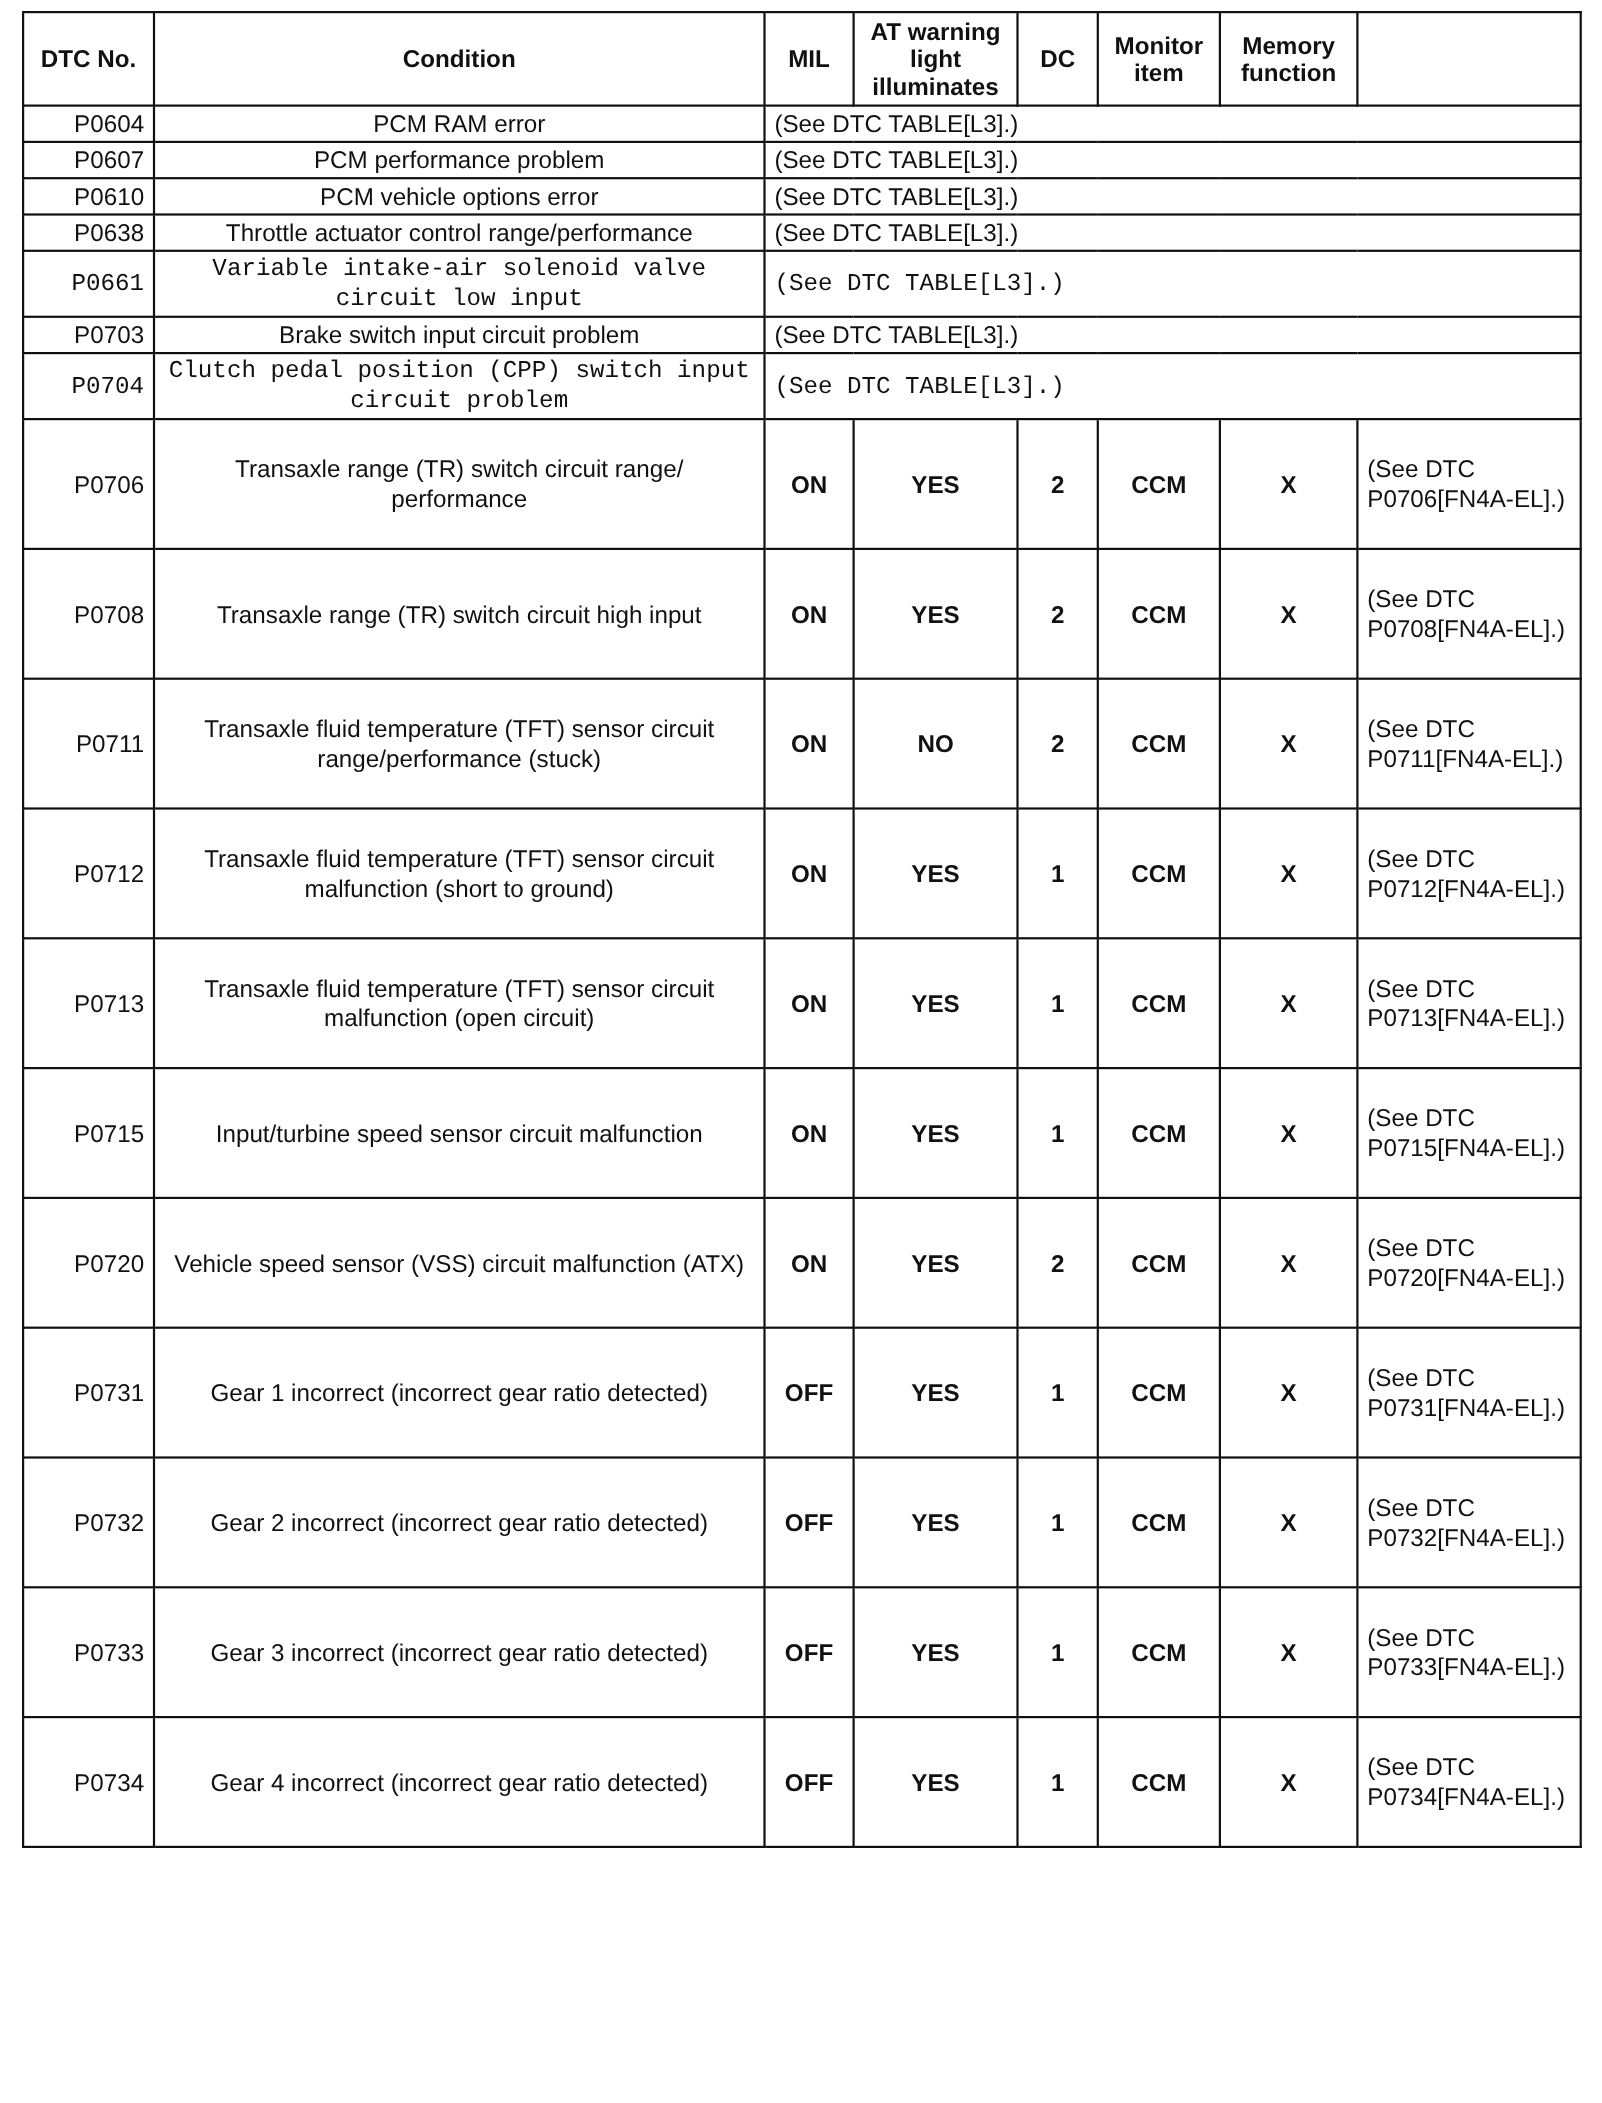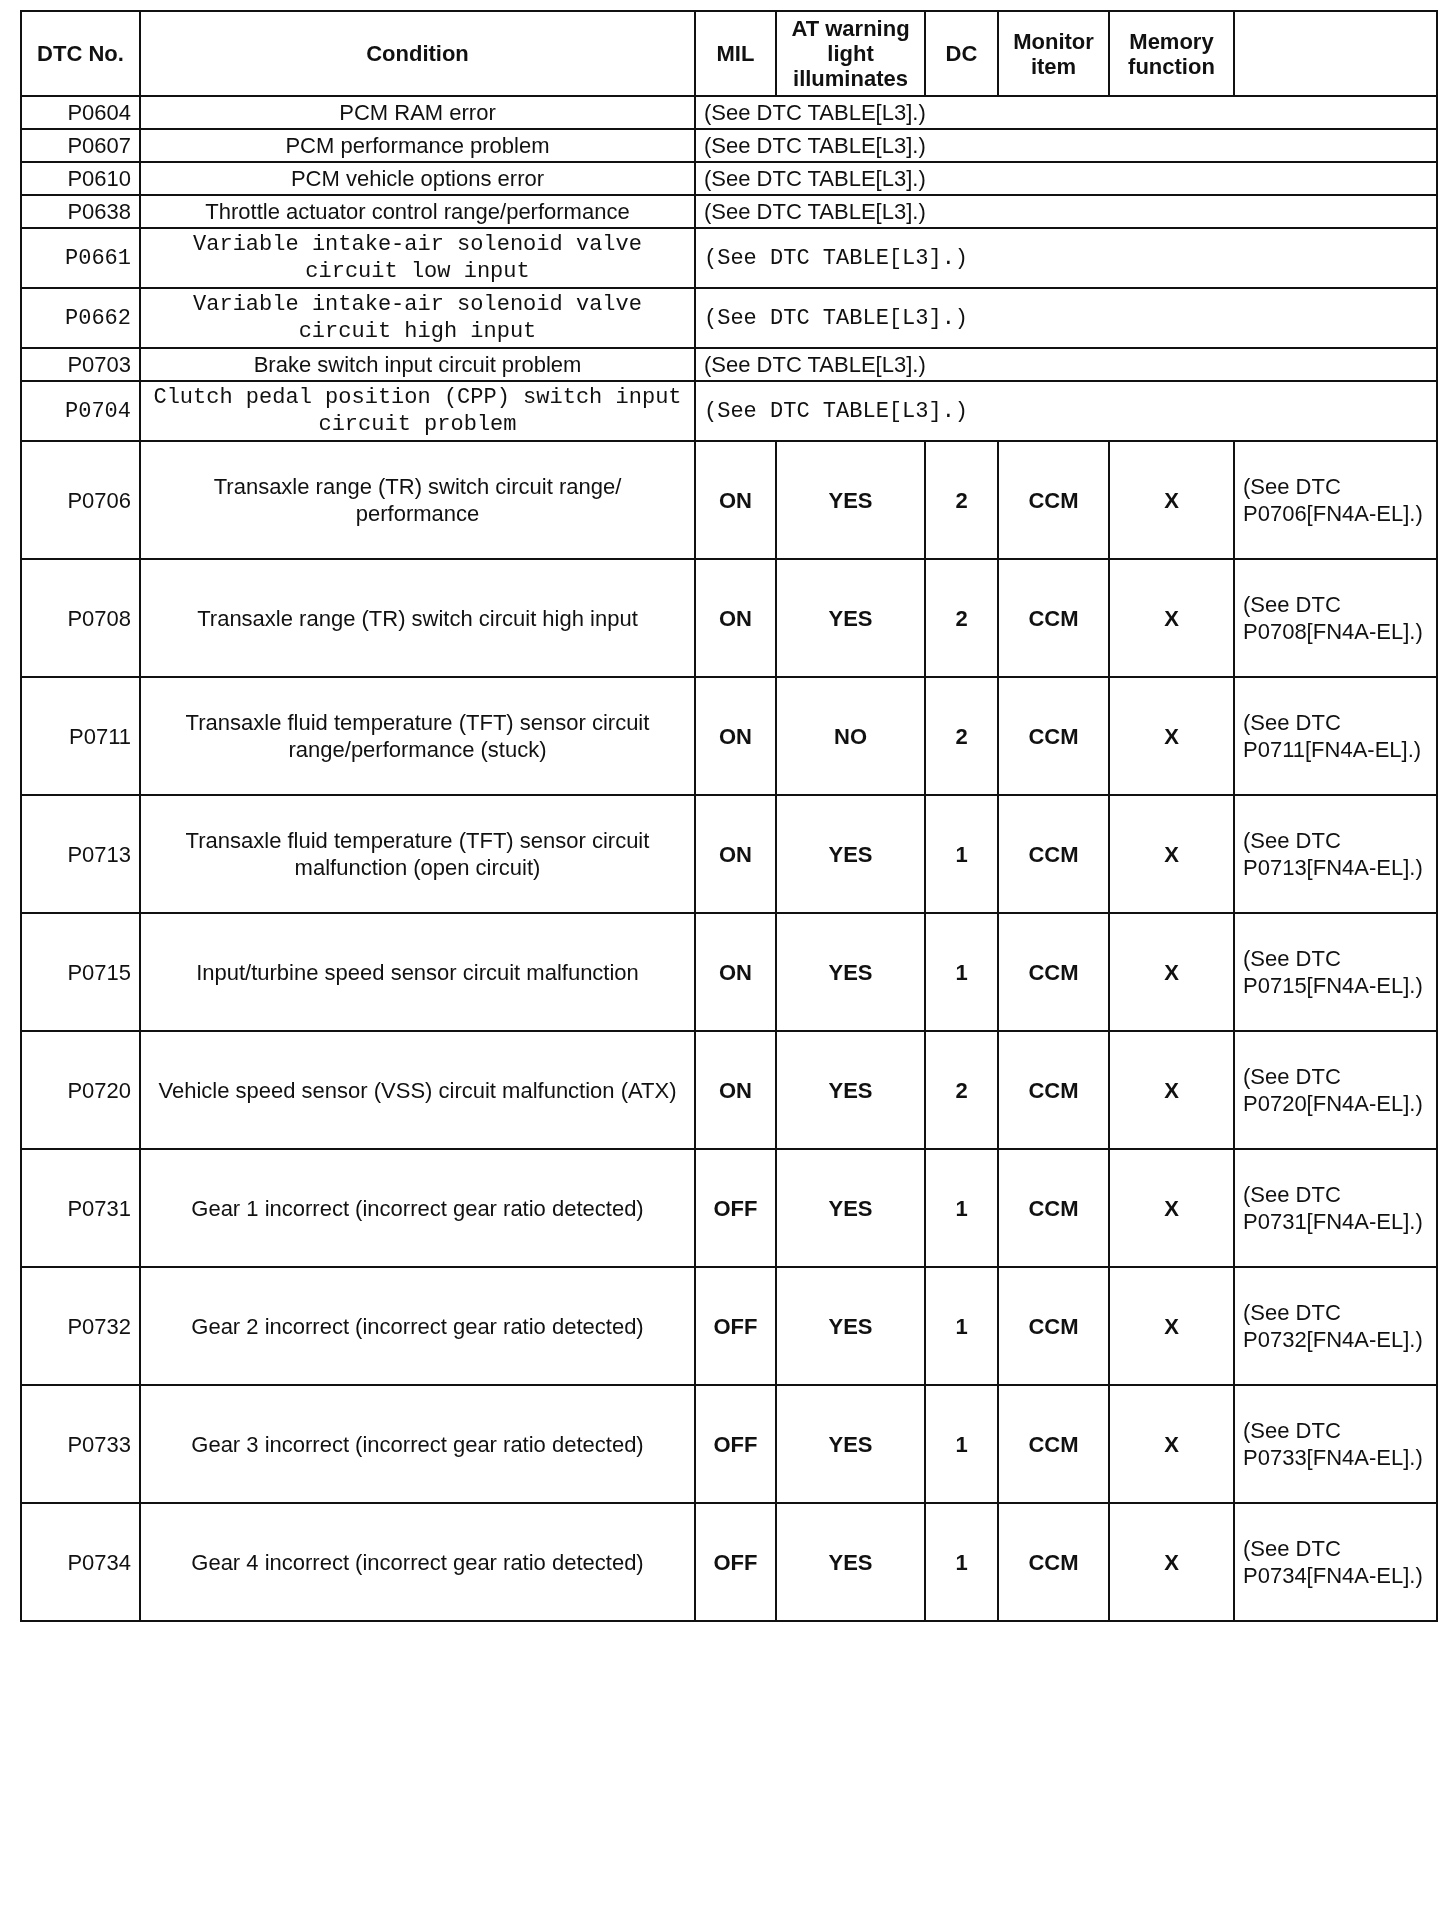--- a/index.html
+++ b/index.html
@@ -65,25 +65,20 @@
     <tr class="short">
       <td class="code">P0638</td>
       <td class="cond">Throttle actuator control range/performance</td>
       <td class="see" colspan="6">(See DTC TABLE[L3].)</td>
     </tr>
     <tr class="double">
       <td class="code">P0661</td>
       <td class="cond">Variable intake-air solenoid valve circuit low input</td>
       <td class="see" colspan="6">(See DTC TABLE[L3].)</td>
     </tr>
-    <tr class="double">
-      <td class="code">P0662</td>
-      <td class="cond">Variable intake-air solenoid valve circuit high input</td>
-      <td class="see" colspan="6">(See DTC TABLE[L3].)</td>
-    </tr>
     <tr class="short">
       <td class="code">P0703</td>
       <td class="cond">Brake switch input circuit problem</td>
       <td class="see" colspan="6">(See DTC TABLE[L3].)</td>
     </tr>
     <tr class="double">
       <td class="code">P0704</td>
       <td class="cond">Clutch pedal position (CPP) switch input circuit problem</td>
       <td class="see" colspan="6">(See DTC TABLE[L3].)</td>
     </tr>
@@ -109,20 +104,30 @@
       </tr>
       <tr class="tall">
         <td class="code">P0711</td>
         <td class="cond">Transaxle fluid temperature (TFT) sensor circuit range/performance (stuck)</td>
         <td class="center">ON</td>
         <td class="center">NO</td>
         <td class="center">2</td>
         <td class="center">CCM</td>
         <td class="center">X</td>
         <td class="ref">(See DTC P0711[FN4A-EL].)</td>
+      </tr>
+      <tr class="tall">
+        <td class="code">P0712</td>
+        <td class="cond">Transaxle fluid temperature (TFT) sensor circuit malfunction (short to ground)</td>
+        <td class="center">ON</td>
+        <td class="center">YES</td>
+        <td class="center">1</td>
+        <td class="center">CCM</td>
+        <td class="center">X</td>
+        <td class="ref">(See DTC P0712[FN4A-EL].)</td>
       </tr>
       <tr class="tall">
         <td class="code">P0713</td>
         <td class="cond">Transaxle fluid temperature (TFT) sensor circuit malfunction (open circuit)</td>
         <td class="center">ON</td>
         <td class="center">YES</td>
         <td class="center">1</td>
         <td class="center">CCM</td>
         <td class="center">X</td>
         <td class="ref">(See DTC P0713[FN4A-EL].)</td>

